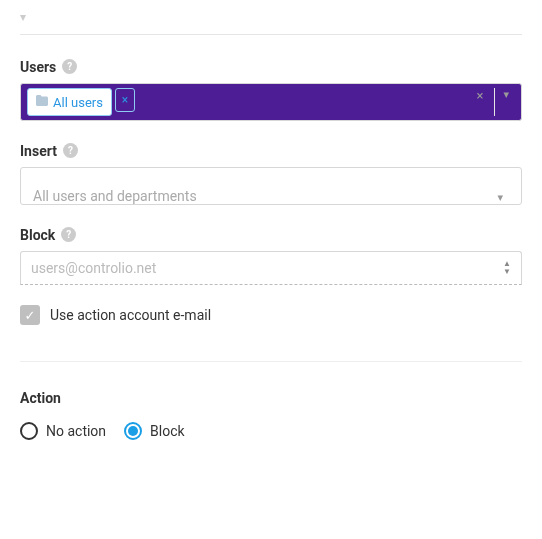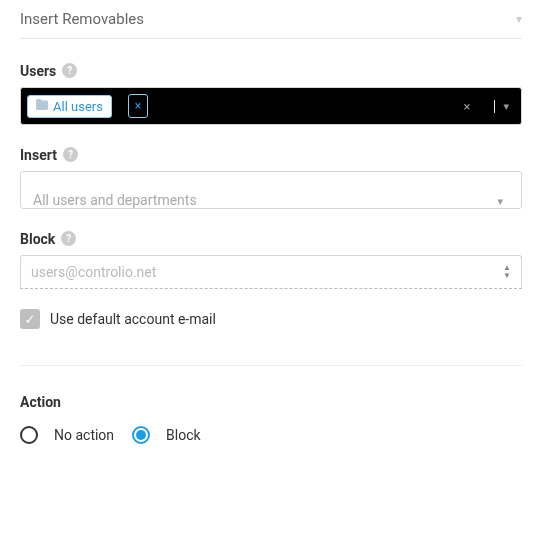--- a/index.html
+++ b/index.html
@@ -53,24 +53,23 @@
   font-size: 10px;
   font-weight: 700;
   align-items: center;
   justify-content: center;
 }
 .multi-select {
   border: 1px solid #d7d7d7;
   border-radius: 3px;
   min-height: 38px;
   display: flex;
-  align-items: center;
   padding: 4px 6px;
-  gap: 16px;
-  background: #000000;
+  gap: 3px;
+  background: #4c1d95;
 }
 .chip {
   border: 1px solid #8fcbf2;
   border-radius: 3px;
   padding: 3px 8px;
   font-size: 13px;
   color: #2a96e2;
   display: inline-flex;
   align-items: center;
   gap: 5px;
@@ -182,21 +181,21 @@
   margin-bottom: 16px;
 }
 .radio-row {
   display: flex;
   align-items: center;
   gap: 18px;
 }
 .radio-item {
   display: flex;
   align-items: center;
-  gap: 16px;
+  gap: 8px;
   font-size: 14px;
   color: #333;
   cursor: pointer;
 }
 .radio-circle {
   width: 18px;
   height: 18px;
   border-radius: 50%;
   border: 2px solid #333;
   display:inline-flex;
@@ -210,21 +209,20 @@
   width: 10px;
   height: 10px;
   border-radius: 50%;
   background: #1a9ee6;
 }
 </style>
 </head>
 <body>
 
 <div class="section-header">
-  <h3>Insert Removables</h3>
   <span class="chevron-down">▾</span>
 </div>
 
 <div class="field-group">
   <div class="field-label-row">
     <div class="field-label">
       <span>Users</span>
       <span class="help-icon">?</span>
     </div>
   </div>
@@ -266,21 +264,21 @@
   </div>
   <div class="notify-input">
     <span>users@controlio.net</span>
     <div class="stepper">
       <span>▲</span>
       <span>▼</span>
     </div>
   </div>
   <div class="checkbox-row">
     <span class="checkbox">✓</span>
-    <span>Use default account e-mail</span>
+    <span>Use action account e-mail</span>
   </div>
 </div>
 
 <div class="divider"></div>
 
 <div class="field-group">
   <div class="action-label">Action</div>
   <div class="radio-row">
     <div class="radio-item">
       <span class="radio-circle"></span>

